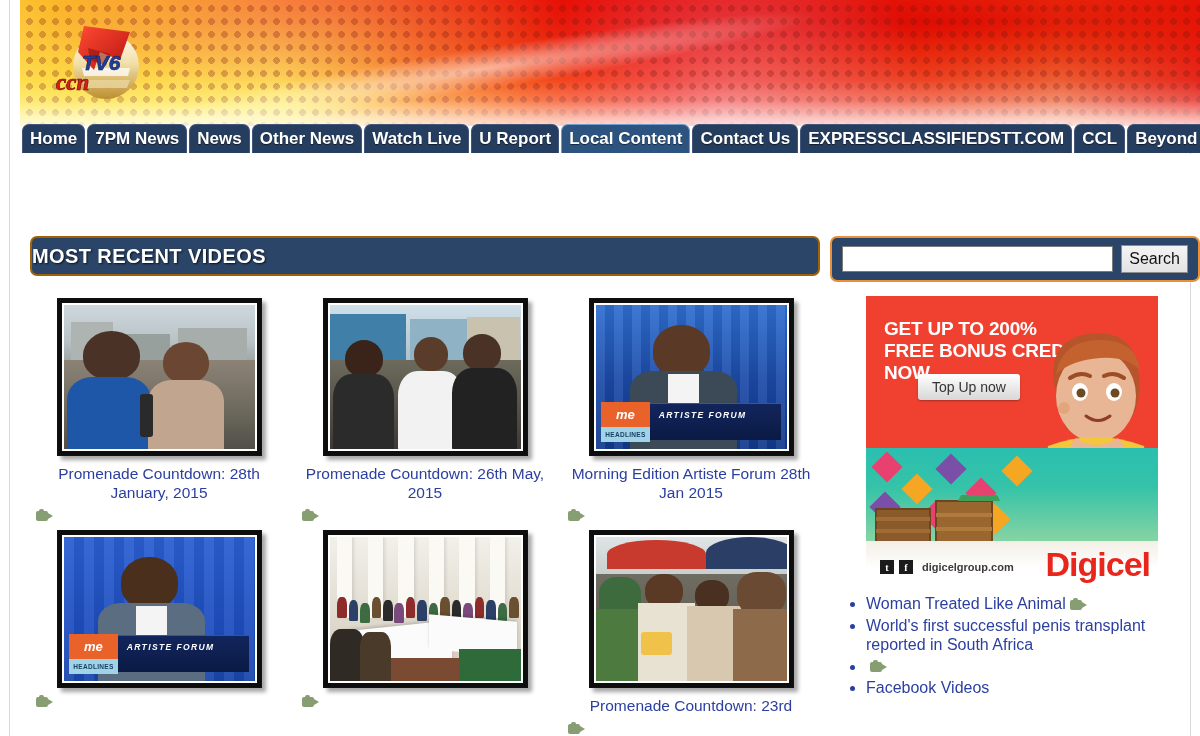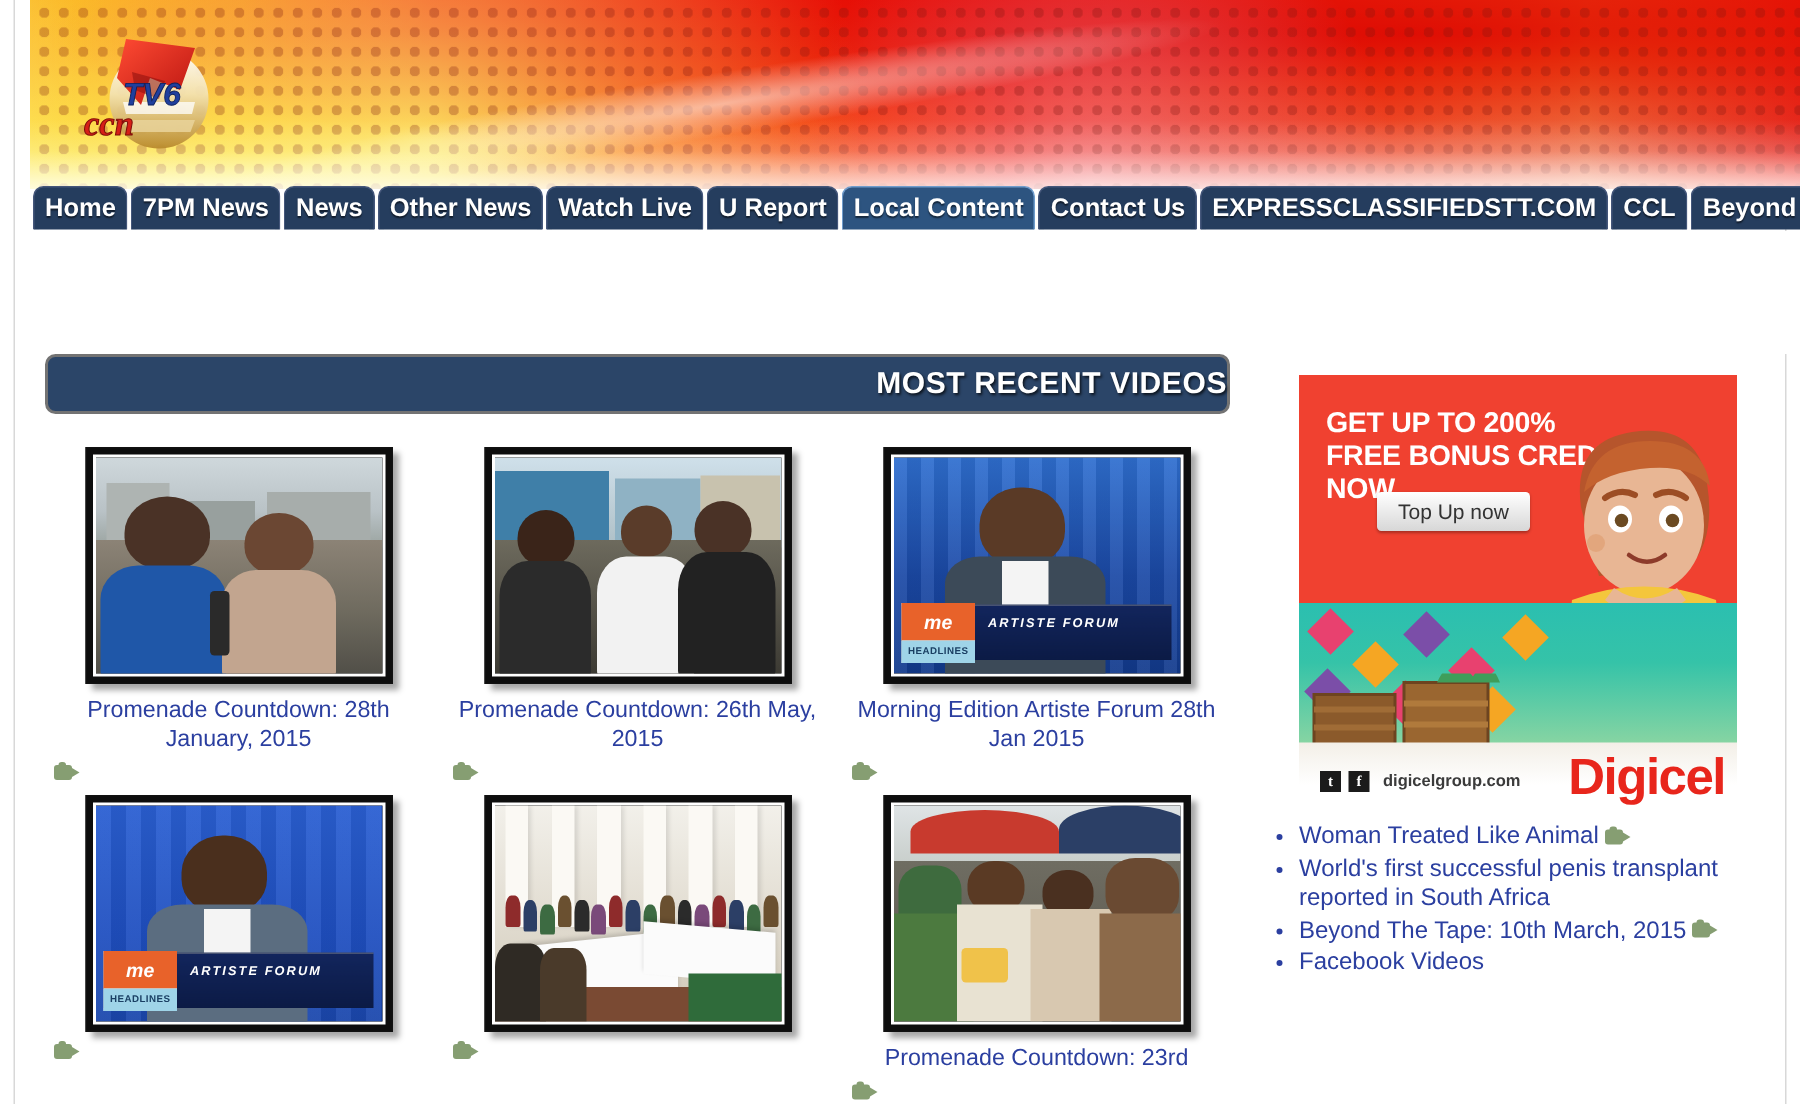--- a/index.html
+++ b/index.html
@@ -85,25 +85,25 @@
 
   
   #main { position:absolute; left:10px; top:236px; width:1180px; height:500px; }
 
   #left-col  { position:absolute; left:10px; top:0;   width:790px; }
   #right-col { position:absolute; left:810px; top:0;  width:370px; }
 
   
   .panel-head {
     background:#2b4568;
-    border:2px solid #737373;
+    border:2px solid #a16207;
     border-radius:7px;
     height:40px;
     line-height:36px;
-    text-align:right;
+    text-align:left;
     color:#ffffff;
     font-size:20px;
     font-weight:bold;
     letter-spacing:.4px;
     text-shadow: 1px 1px 2px rgba(0,0,0,.75);
   }
 
   
   #video-grid {
     margin-top:22px;
@@ -504,20 +504,24 @@
                 </div>
               </div>
               <a class="vtitle">Promenade Countdown: 23rd</a>
               <div class="vcam"><span class="cam"><u></u><i></i><b></b></span></div>
             </div>
           </div>
       </div>
 
       <div id="right-col">
 
+        <div id="search-panel">
+          <input id="search-input" type="text" placeholder="" style="">
+          <button id="search-btn">Search</button>
+        </div>
 
         <div id="ad">
           <div id="ad-top"></div>
           <div id="ad-hl">GET UP TO 200% FREE BONUS CREDIT NOW</div>
           <div id="ad-btn">Top Up now</div>
 
           <svg style="position:absolute; right:-6px; top:26px; width:130px; height:230px;" viewBox="0 0 130 230">
             <path d="M20 62 q-6 -44 34 -50 q44 -6 50 34 q6 38 -12 56 l-60 6 z" fill="#b6552c"></path>
             <ellipse cx="62" cy="74" rx="40" ry="46" fill="#e8b694"></ellipse>
             <path d="M22 52 q6 -34 44 -34 q36 0 40 30 q-14 -14 -40 -12 q-28 2 -44 16 z" fill="#c4622f"></path>
@@ -566,20 +570,20 @@
               <span class="sq">f</span>
               <span id="ad-url">digicelgroup.com</span>
             </div>
             <div id="ad-logo">Digicel</div>
           </div>
         </div>
 
         <ul id="popular-list">
             <li><span>Woman Treated Like Animal</span><span class="cam"><u></u><i></i><b></b></span></li>
             <li><span>World's first successful penis transplant reported in South Africa</span></li>
-            <li><span>Beyond The Tape: 10th March, 2015</span><span class="cam"><u></u><i></i><b></b></span></li>
+            <li><span class="cam"><u></u><i></i><b></b></span></li>
             <li><span>Facebook Videos</span></li>
           </ul>
       </div>
 
     </div>
   </div>
 </div>
 
 </body></html>

